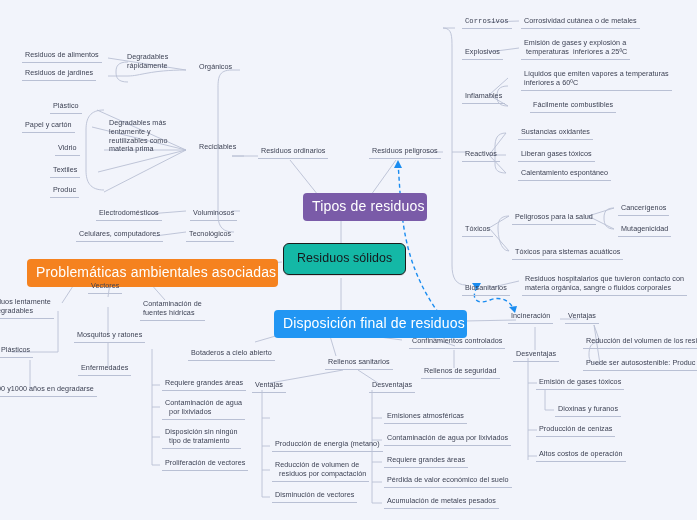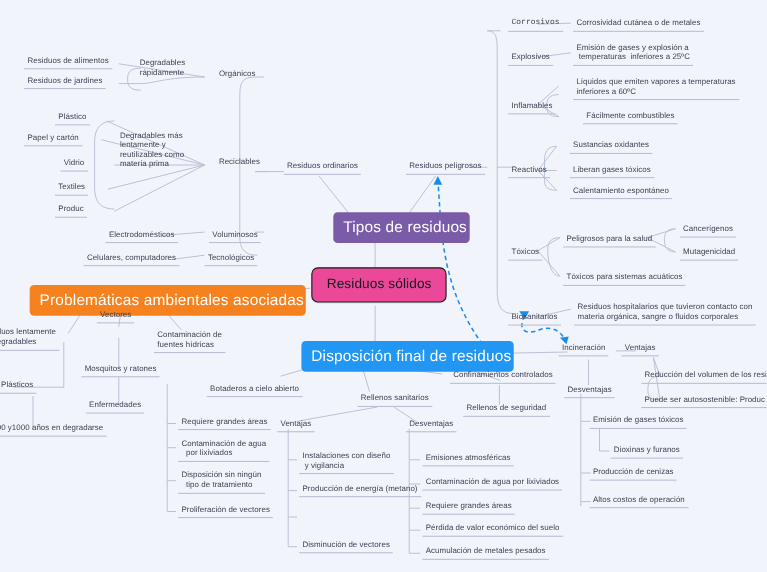--- a/index.html
+++ b/index.html
@@ -27,21 +27,21 @@
   }
   
   .topic {
     padding: 1px 3px 2px 3px;
     border-bottom: 1px solid #b9c0d4;
     color: #3a3f51;
   }
   .topic.nounder { border-bottom: none; }
 
   .root {
-    background: #ec4899;
+    background: #14b8a6;
     border: 1.6px solid #1b1b1b;
     border-radius: 6px;
     color: #16181d;
     font-size: 12.4px;
     padding: 7px 13px 8px 13px;
     letter-spacing: .1px;
     box-shadow: 0 1px 0 rgba(0,0,0,.10);
   }
   .pill {
     border-radius: 4px;
@@ -251,23 +251,23 @@
   <div class="node topic" style="left:162px; top:378px;">Requiere grandes áreas</div>
   <div class="node topic" style="left:162px; top:398px;">Contaminación de agua
   por lixiviados</div>
   <div class="node topic" style="left:162px; top:427px;">Disposición sin ningún
   tipo de tratamiento</div>
   <div class="node topic" style="left:162px; top:458px;">Proliferación de vectores</div>
 
   <div class="node topic" style="left:325px; top:357px;">Rellenos sanitarios</div>
 
   <div class="node topic" style="left:252px; top:380px;">Ventajas</div>
-  <div class="node topic" style="left:272px; top:409px;">Instalaciones con diseño
- y vigilancia</div>
   <div class="node topic" style="left:272px; top:439px;">Producción de energía (metano)</div>
+  <div class="node topic" style="left:272px; top:460px;">Reducción de volumen de
+  residuos por compactación</div>
   <div class="node topic" style="left:272px; top:490px;">Disminución de vectores</div>
 
   <div class="node topic" style="left:369px; top:380px;">Desventajas</div>
   <div class="node topic" style="left:384px; top:411px;">Emisiones atmosféricas</div>
   <div class="node topic" style="left:384px; top:433px;">Contaminación de agua por lixiviados</div>
   <div class="node topic" style="left:384px; top:455px;">Requiere grandes áreas</div>
   <div class="node topic" style="left:384px; top:475px;">Pérdida de valor económico del suelo</div>
   <div class="node topic" style="left:384px; top:496px;">Acumulación de metales pesados</div>
 
   <div class="node topic" style="left:409px; top:336px;">Confinamientos controlados</div>

